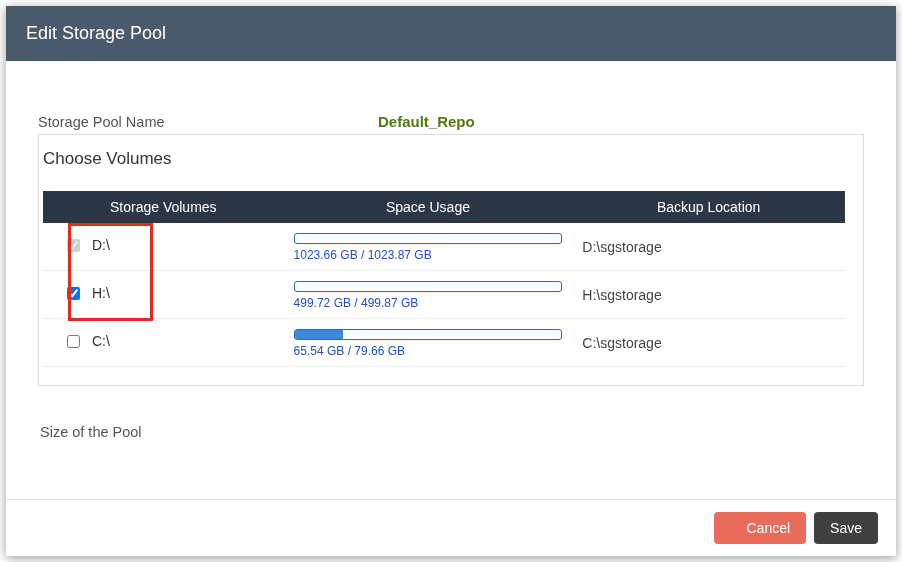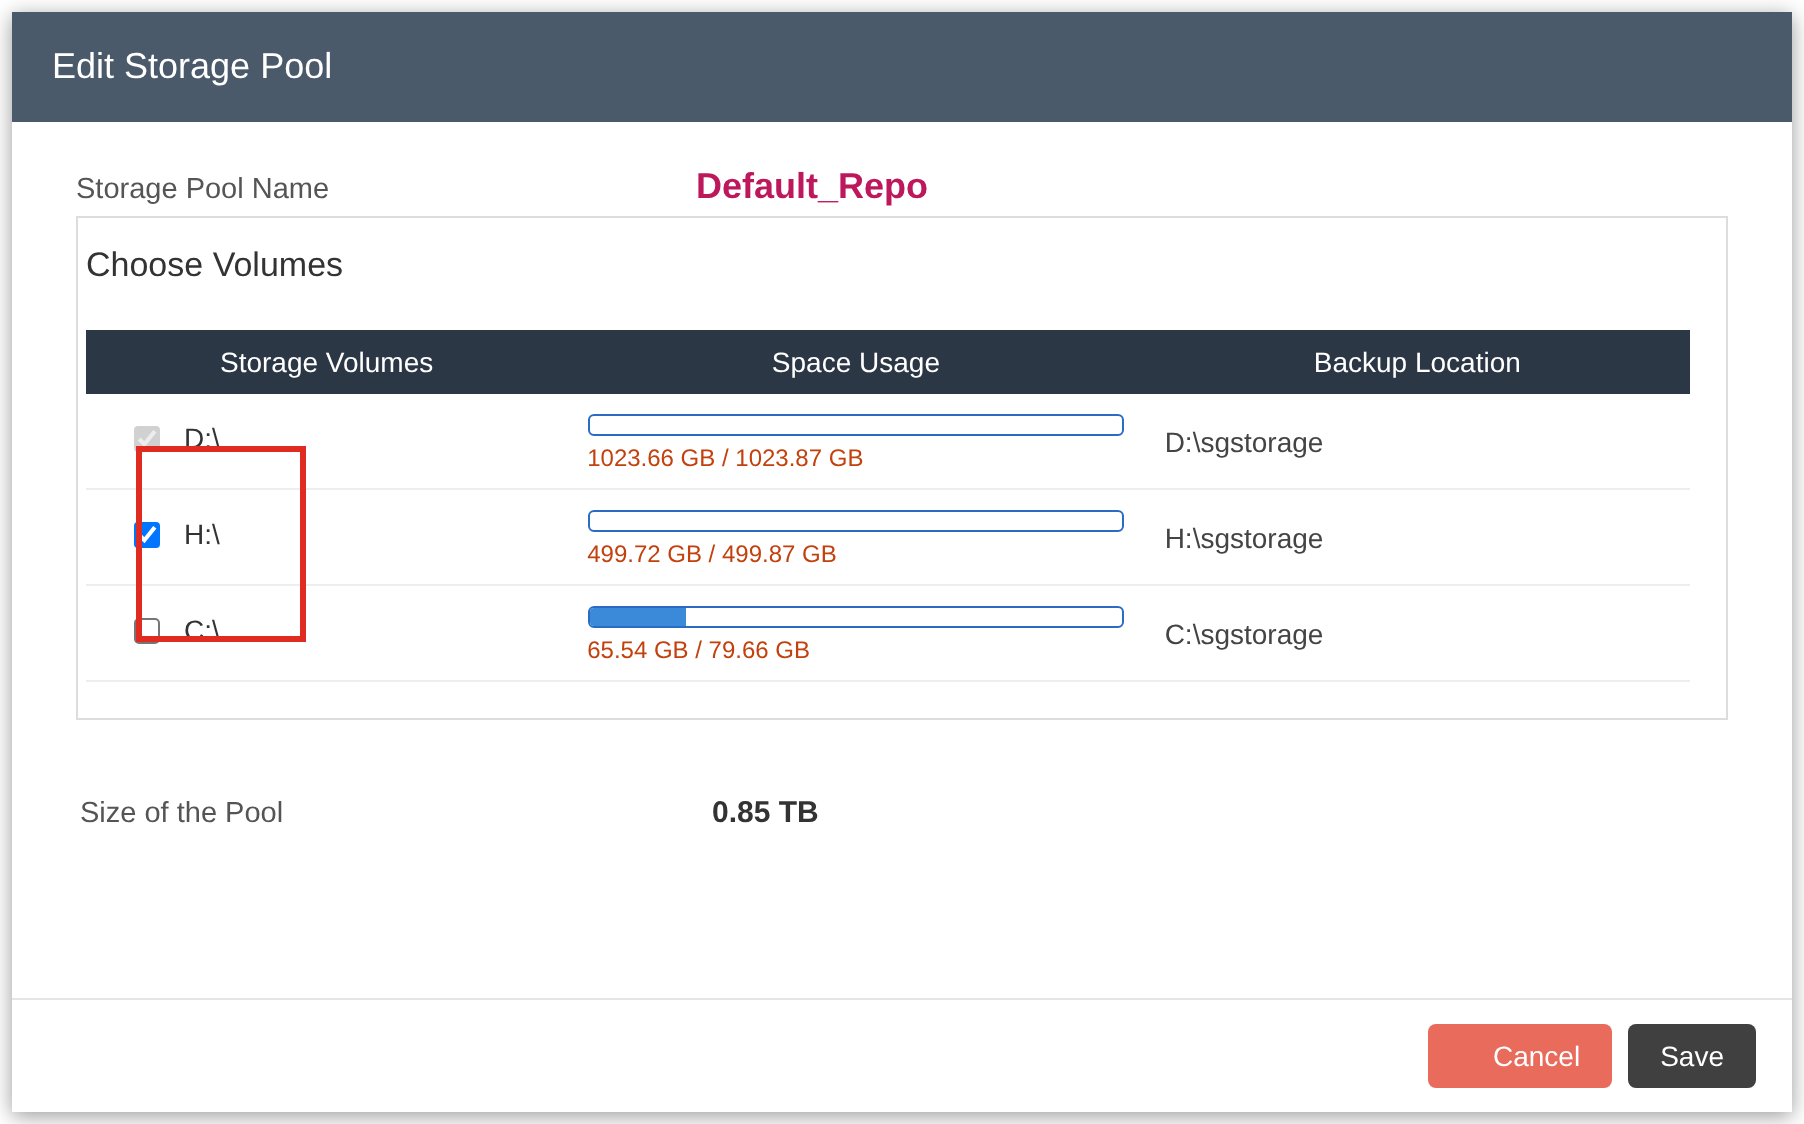--- a/index.html
+++ b/index.html
@@ -1,15 +1,15 @@
 <!DOCTYPE html>
 <html><head>
 <meta charset="utf-8">
 <style>
-  * { box-sizing: border-box; margin: 0; padding: 0; }
+  * { box-sizing: border-box; margin: 0; padding: 0; gap: 30px; }
   body {
     font-family: -apple-system, BlinkMacSystemFont, "Segoe UI", Helvetica, Arial, sans-serif;
     background: #fff;
     width: 902px;
     height: 562px;
     position: relative;
     color: #333;
   }
   .modal {
     position: absolute;
@@ -35,23 +35,23 @@
     display: flex;
     align-items: baseline;
     margin-bottom: 4px;
   }
   .row-field .lbl {
     width: 310px;
     color: #555;
     font-size: 14.5px;
   }
   .row-field .val {
-    font-size: 18px;
+    font-size: 15px;
     font-weight: 600;
-    color: #be185d;
+    color: #4d7c0f;
   }
   .panel {
     border: 1px solid #ddd;
     padding: 14px 18px 18px 4px;
   }
   .panel-title {
     font-size: 17px;
     font-weight: 400;
     color: #333;
     margin-bottom: 22px;
@@ -101,36 +101,37 @@
     overflow: hidden;
     background: #fff;
     margin-bottom: 4px;
   }
   .pbar-fill {
     height: 100%;
     background: #3b8ad9;
   }
   .usage-text {
     font-size: 12px;
-    color: #c2410c;
+    color: #1d4ed8;
   }
   .loc-cell {
     color: #444;
     padding-top: 16px;
   }
   .highlight-box {
     position: absolute;
     border: 3px solid #e02b20;
     pointer-events: none;
   }
   .pool-size-row {
     display: flex;
     align-items: baseline;
     margin-top: 38px;
     padding-left: 2px;
+    flex-direction: column;
   }
   .pool-size-row .lbl {
     width: 316px;
     color: #555;
     font-size: 14.5px;
   }
   .pool-size-row .val {
     font-weight: 700;
     font-size: 15px;
     color: #333;

